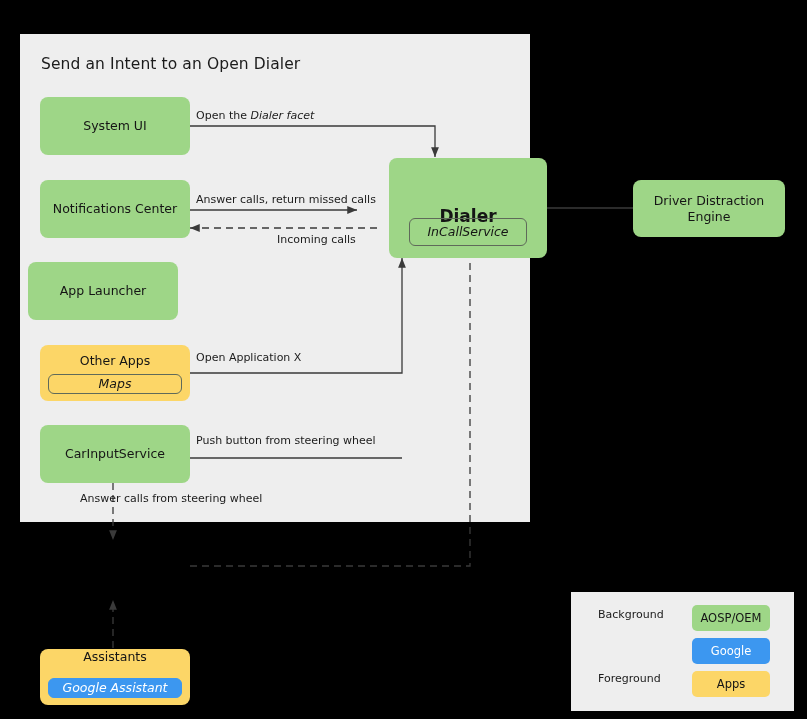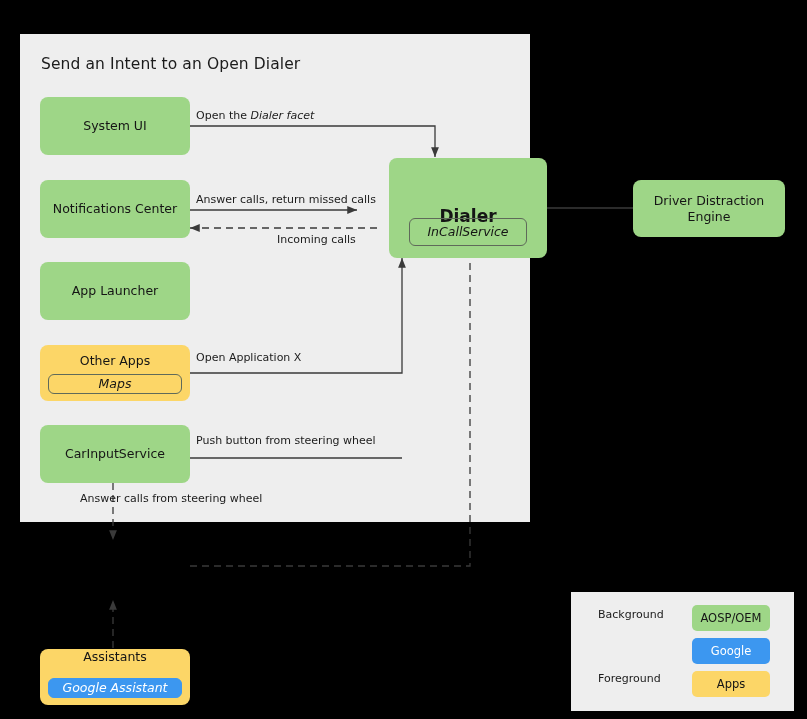--- a/index.html
+++ b/index.html
@@ -176,21 +176,21 @@
   </svg>
 
   <div class="node green" style="left:40px; top:97px; width:150px; height:58px;">
     <span class="node-label">System UI</span>
   </div>
 
   <div class="node green" style="left:40px; top:180px; width:150px; height:58px;">
     <span class="node-label">Notifications Center</span>
   </div>
 
-  <div class="node green" style="left:40px; top:262px; width:150px; height:58px;">
+  <div class="node green" style="left:28px; top:262px; width:150px; height:58px;">
     <span class="node-label">App Launcher</span>
   </div>
 
   <div class="node yellow" style="left:40px; top:345px; width:150px; height:56px; justify-content:flex-start; padding-top:8px;">
     <span class="node-label">Other Apps</span>
     <span class="chip" style="left:8px; right:8px; bottom:7px; height:20px;">Maps</span>
   </div>
 
   <div class="node green" style="left:40px; top:425px; width:150px; height:58px;">
     <span class="node-label">CarInputService</span>

